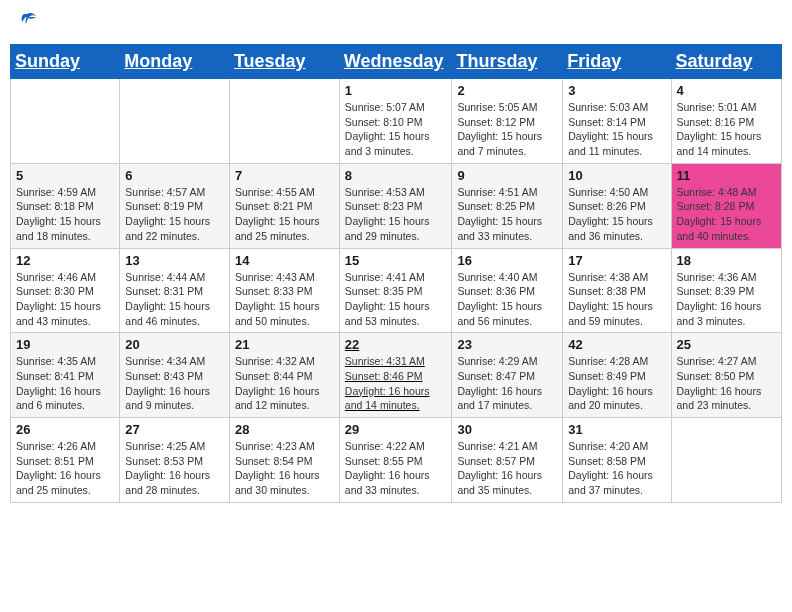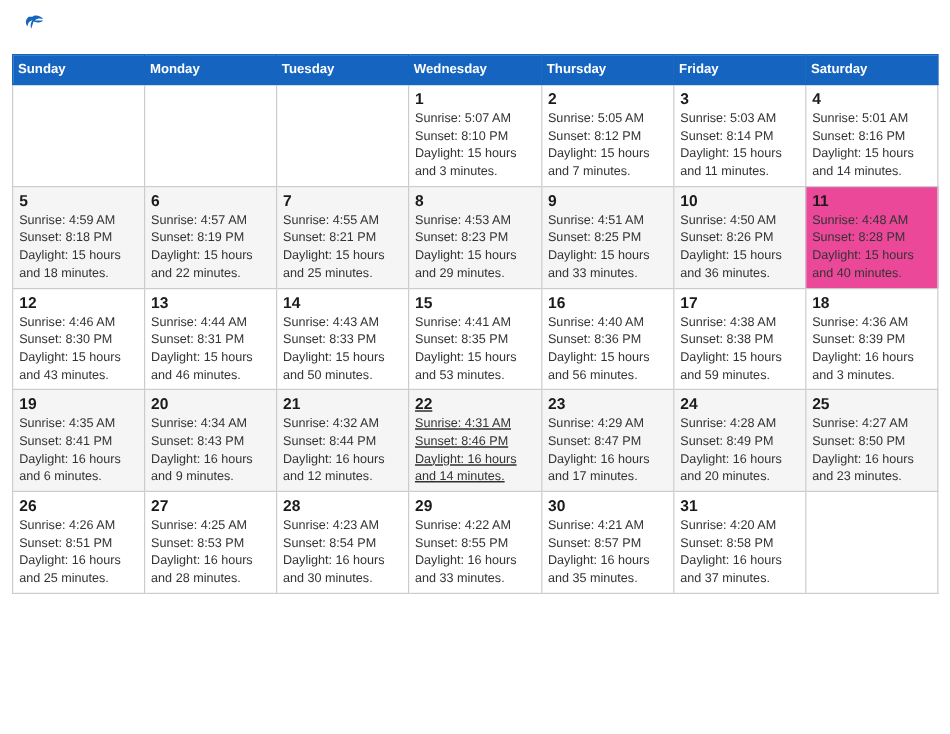--- a/index.html
+++ b/index.html
@@ -36,25 +36,26 @@
       color: #555;
     }
     .calendar {
       width: 100%;
       border-collapse: collapse;
       border: 1px solid #ccc;
     }
     .calendar th {
       background-color: #1565c0;
       color: #fff;
-      font-size: 11px;
+      font-size: 18px;
       font-weight: bold;
       padding: 6px 4px;
       text-align: left;
       border: 1px solid #1565c0;
+      text-decoration: underline;
     }
     .calendar td {
       vertical-align: top;
       border: 1px solid #ccc;
       padding: 4px 5px;
       width: 113px;
       min-height: 80px;
       background: #fff;
     }
     .calendar tr:nth-child(even) td {
@@ -294,21 +295,21 @@
 and 14 minutes.</div>
         </td>
         <td style="background-color: rgb(245, 245, 245);">
           <div class="day-number">23</div>
           <div class="day-info">Sunrise: 4:29 AM
 Sunset: 8:47 PM
 Daylight: 16 hours
 and 17 minutes.</div>
         </td>
         <td style="background-color: rgb(245, 245, 245);">
-          <div class="day-number">24</div>
+          <div class="day-number">42</div>
           <div class="day-info">Sunrise: 4:28 AM
 Sunset: 8:49 PM
 Daylight: 16 hours
 and 20 minutes.</div>
         </td>
         <td style="background-color: rgb(245, 245, 245);">
           <div class="day-number">25</div>
           <div class="day-info">Sunrise: 4:27 AM
 Sunset: 8:50 PM
 Daylight: 16 hours

